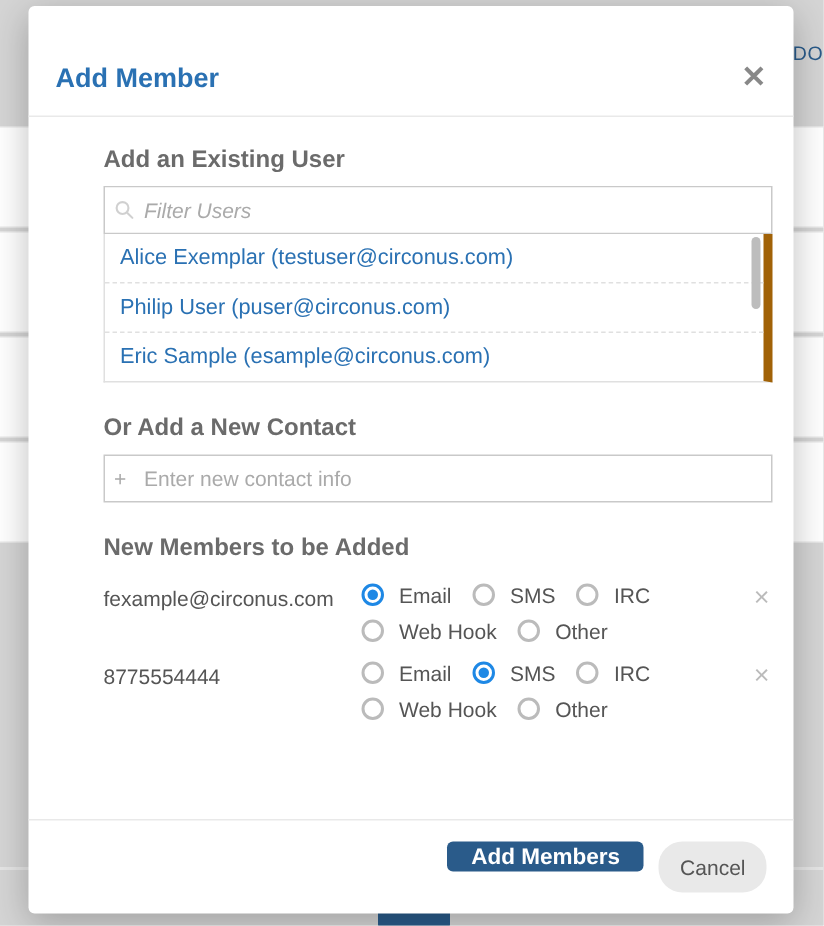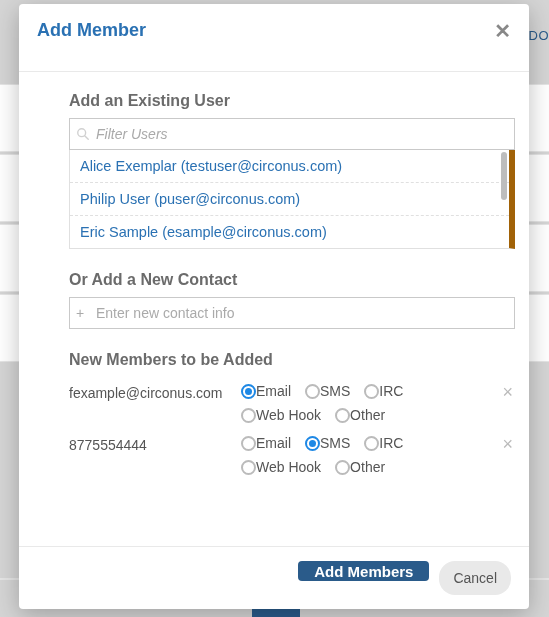--- a/index.html
+++ b/index.html
@@ -12,21 +12,21 @@
   .s3{top:224px;height:68px;}
   .s4{top:294px;height:68px;}
   .bg-btn{position:absolute;left:252px;top:592px;width:48px;height:28px;background:#2a5b8a;border-radius:4px;}
   .bg-line{position:absolute;left:0;right:0;top:578px;height:2px;background:#e5e5e5;}
 
   .modal {
     position: absolute; left: 19px; top: 4px; width: 510px; height: 605px;
     background: #fff; border-radius: 4px; box-shadow: 0 6px 24px rgba(0,0,0,.25);
     display: flex; flex-direction: column;
   }
-  .modal-header { padding: 16px 18px 30px; border-bottom: 1px solid #e9e9e9; display:flex; justify-content:space-between; align-items:flex-end;}
+  .modal-header { padding: 16px 18px 14px; border-bottom: 1px solid #e9e9e9; display:flex; justify-content:space-between; align-items:flex-start;margin-top:22px;}
   .modal-title { color: #2a71b3; font-size: 18px; font-weight: 600; }
   .close-x { color:#888; font-size:20px; font-weight:700; cursor:pointer; line-height:1; }
   .modal-body { padding: 14px 14px 8px; flex:1; overflow:auto;margin-left:36px; }
   .section-h { color:#6b6b6b; font-size:16px; font-weight:600; margin: 6px 0 8px; }
   .filter-wrap { position:relative; border:1px solid #c9c9c9; height:32px; }
   .filter-wrap .sicon { position:absolute; left:6px; top:50%; transform:translateY(-50%); width:14px; height:14px; opacity:.45;}
   .filter-wrap input { width:100%; height:100%; border:none; padding-left:26px; font-size:14px; font-style:italic; color:#555; outline:none; }
   .filter-wrap input::placeholder{color:#aaa; font-style:italic;}
   .userlist { border-left:1px solid #e0e0e0; border-right:6px solid #a16207; border-bottom:1px solid #e0e0e0; position:relative; }
   .userlist-scroll{position:absolute;right:2px;top:2px;width:6px;height:48px;background:#bdbdbd;border-radius:3px;}
@@ -36,21 +36,21 @@
   .newcontact-row .nc-input{flex:1; height:32px; border:1px solid #c9c9c9; padding:0 8px; font-size:14px; position:relative;}
   .nc-input input{width:100%;height:100%;border:none;outline:none;font-size:14px;padding-left:18px;color:#555;}
   .nc-input input::placeholder{color:#aaa;}
   .nc-plus{position:absolute;left:6px;top:50%;transform:translateY(-50%);color:#aaa;font-size:14px;line-height:1;}
   .btn-primary{background:#2a5b8a;color:#fff;border:none;border-radius:4px;height:32px;padding:0 14px;font-size:14px;font-weight:600;cursor:pointer;}
   .btn-secondary{background:#e9e9e9;color:#555;border:none;border-radius:16px;height:34px;padding:0 14px;font-size:14px;cursor:pointer;}
   .pending{margin-top:6px;}
   .pend-row{display:flex;align-items:flex-start;padding:6px 0;}
   .pend-label{width:172px;color:#555;font-size:14px;padding-top:2px;word-break:break-all;}
   .pend-opts{flex:1;display:flex;flex-wrap:wrap;gap:4px 14px;color:#555;font-size:14px;}
-  .opt{display:flex;align-items:center;gap:0;cursor:pointer;}
+  .opt{display:flex;align-items:flex-start;gap:10px;cursor:pointer;}
   .radio{width:15px;height:15px;border:2px solid #bbb;border-radius:50%;display:inline-flex;align-items:center;justify-content:center;flex-shrink:0;}
   .radio.checked{border-color:#1e88e5;}
   .radio.checked::after{content:"";width:7px;height:7px;border-radius:50%;background:#1e88e5;}
   .pend-remove{color:#bbb;font-size:18px;cursor:pointer;line-height:1;padding:0 2px;margin-left:auto;}
   .modal-footer{border-top:1px solid #e9e9e9;padding:14px 18px;display:flex;justify-content:flex-end;gap:10px;}
   .btn-primary.lg{height:20px;padding:0 16px;font-size:15px;}
 </style>
 </head>
 <body>
 

